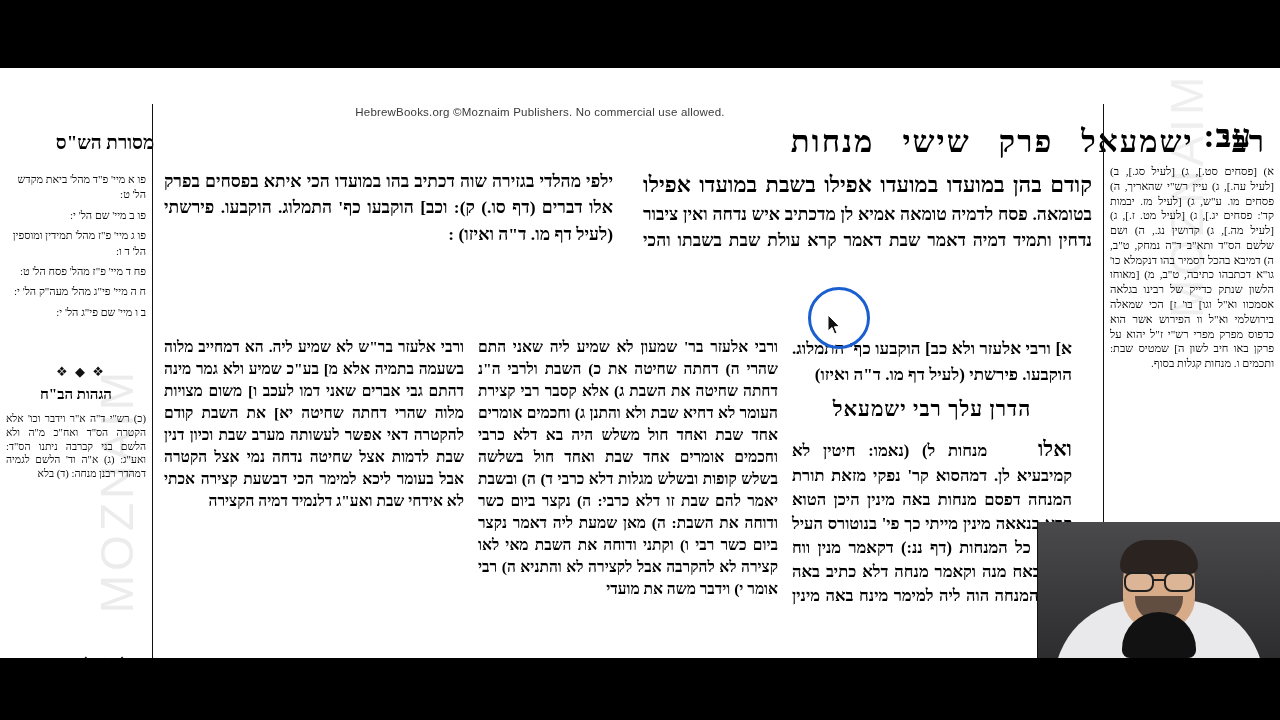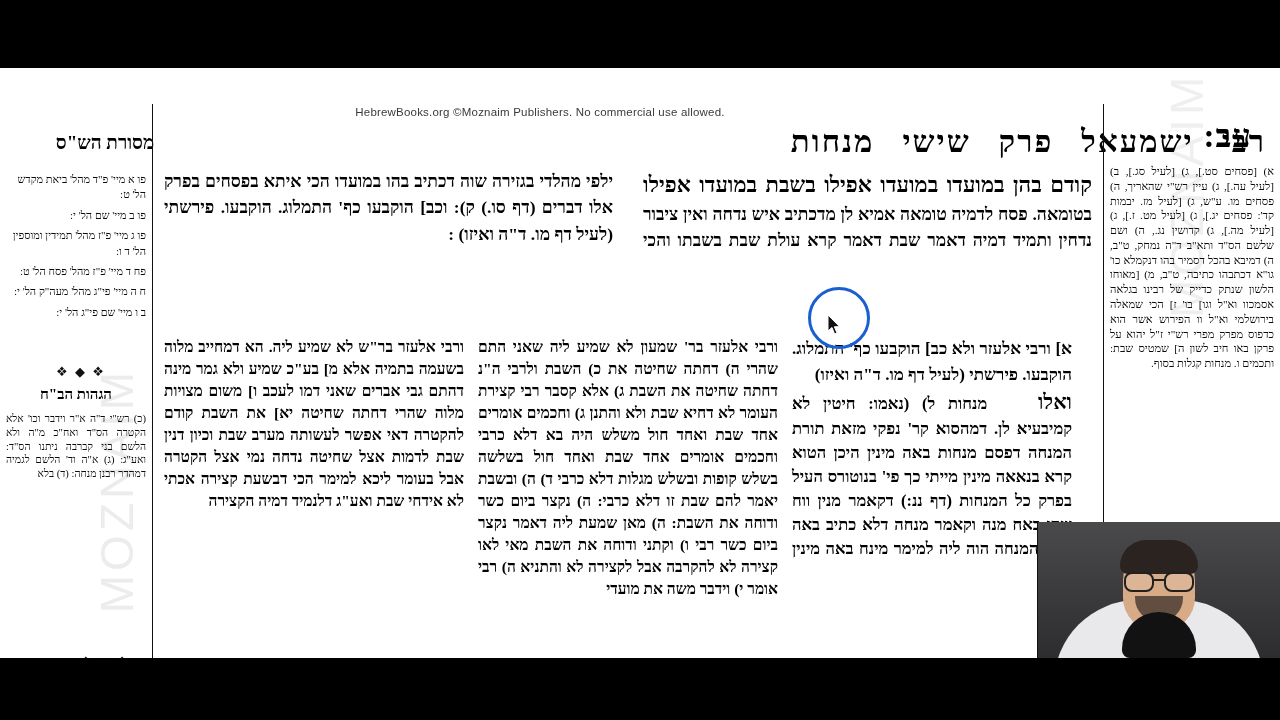--- a/index.html
+++ b/index.html
@@ -427,20 +427,21 @@
           <span>שבת לדמות אצל שחיטה נדחה נמי</span>
           <span>אצל הקטרה אבל בעומר ליכא למימר</span>
           <span>הכי דבשעת קצירה אכתי לא אידחי</span>
           <span>שבת ואע"ג דלנמיד דמיה הקצירה</span>
         </div>
 
         <div class="tosafot">ורבי אלעזר בר' שמעון לא שמיע ליה שאני התם שהרי ה) דחתה שחיטה את כ) השבת ולרבי ה"נ דחתה שחיטה את השבת ג) אלא קסבר רבי קצירת העומר לא דחיא שבת ולא והתנן ג) וחכמים אומרים אחד שבת ואחד חול משלש היה בא דלא כרבי וחכמים אומרים אחד שבת ואחד חול בשלשה בשלש קופות ובשלש מגלות דלא כרבי ד) ה) ובשבת יאמר להם שבת זו דלא כרבי: ה) נקצר ביום כשר ודוחה את השבת: ה) מאן שמעת ליה דאמר נקצר ביום כשר רבי ו) וקתני ודוחה את השבת מאי לאו קצירה לא להקרבה אבל לקצירה לא והתניא ה) רבי אומר י) וידבר משה את מועדי</div>
 
         <div class="midcol">
           <div class="lead">א] ורבי אלעזר ולא כב] הוקבעו כף' התמלוג. הוקבעו. פירשתי (לעיל דף מו. ד"ה ואיזו)</div>
+          <div class="hadran">הדרן עלך רבי ישמעאל</div>
           <div class="mishna">
             <span class="bigword">ואלו</span>
             <span>מנחות ל) (נאמו: חיטין לא קמיבעיא לן. דמהסוא קר' נפקי מזאת תורת המנחה דפסם מנחות באה מינין היכן הטוא קרא בנאאה מינין מייתי כך פי' בנוטורס העיל בפרק כל המנחות (דף ננ:) דקאמר מנין ווח שהן באח מנה וקאמר מנחה דלא כתיב באה מינין המנחה הוה ליה למימר מינח באה מינין באה</span>
           </div>
         </div>
 
       </div>
     </div>
   </div>
 

